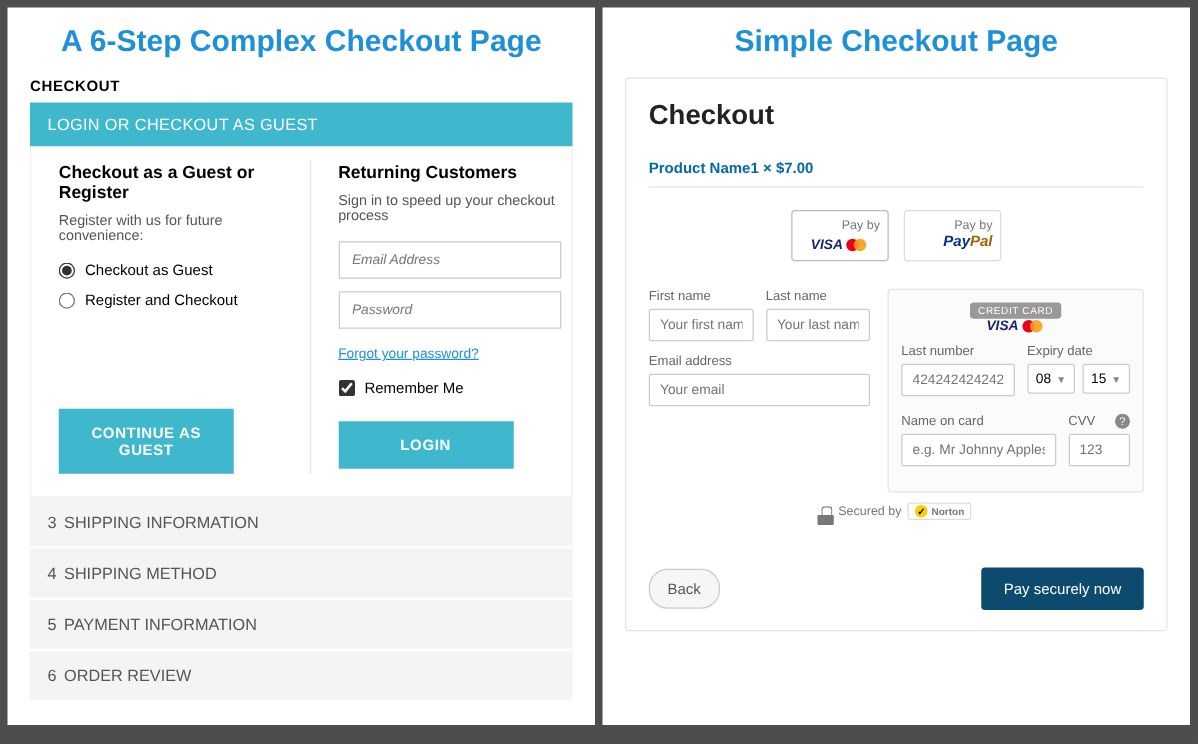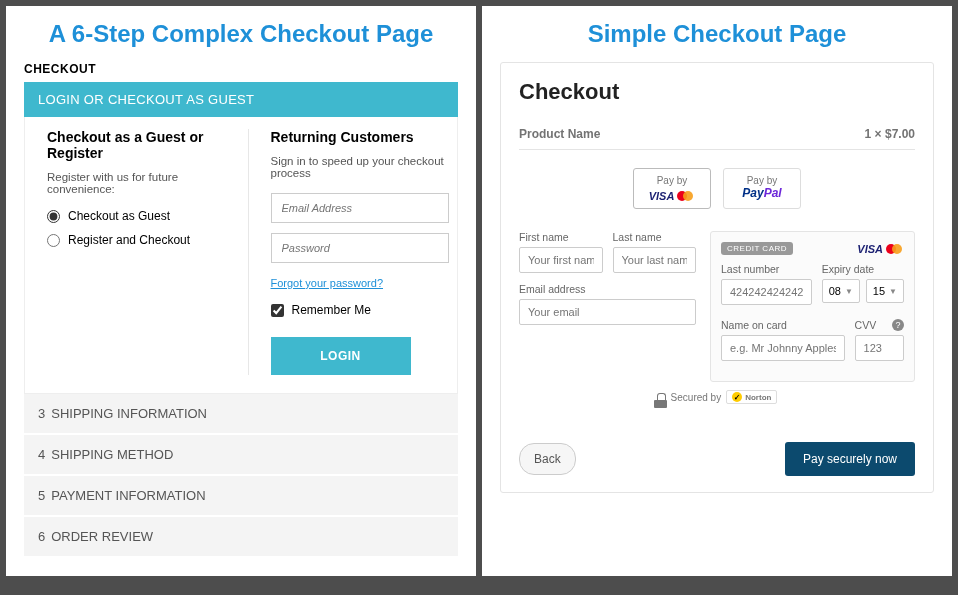--- a/index.html
+++ b/index.html
@@ -20,42 +20,42 @@
 .radio-row input[type="radio"], .chk-row input[type="checkbox"] { accent-color: #333; }
 .tx { border: 1px solid #ccc; padding: 8px 10px; font-size: 11px; font-style: italic; color: #aaa; width: 100%; margin-bottom: 10px; }
 .forgot { color: #1e90d8; font-size: 11px; display: inline-block; margin-bottom: 14px; }
 .btn-teal { background: #3fb8ce; color: #fff; border: none; padding: 12px 10px; font-size: 12px; font-weight: bold; letter-spacing: .5px; cursor: pointer; width: 140px; text-align: center; }
 .steps-list .step-row { background: #f4f4f4; border-bottom: 2px solid #fff; padding: 12px 14px; font-size: 13px; color: #555; }
 .step-row .num { margin-right: 6px; }
 
 
 .right .card { border: 1px solid #e4e4e4; border-radius: 3px; padding: 16px 18px; background: #fff; }
 .co-head { font-family: "Helvetica Neue", Helvetica, Arial, sans-serif; font-size: 22px; font-weight: 800; color: #222; margin-bottom: 14px; }
-.order-row { display: flex; justify-content: space-between; font-size: 12px; padding: 8px 0; border-bottom: 1px solid #e4e4e4; color: #737373; }
+.order-row { display: flex; font-size: 12px; padding: 8px 0; border-bottom: 1px solid #e4e4e4; color: #0369a1; }
 .order-row.b { font-weight: bold; }
 .pay-opts { display: flex; justify-content: center; gap: 12px; margin: 18px 0 22px 0; }
-.pay-tile { border: 1px solid #ddd; border-radius: 3px; padding: 6px 6px 6px 6px; width: 78px; text-align: center; font-size: 10px; color: #777; background: #fff; cursor: pointer; }
+.pay-tile { border: 1px solid #ddd; border-radius: 3px; padding: 6px 6px 6px 6px; width: 78px; text-align: right; font-size: 10px; color: #777; background: #fff; cursor: pointer; }
 .pay-tile.sel { border-color: #bbb; }
 .brandrow { display: flex; justify-content: center; gap: 3px; margin-top: 4px; }
 .visa { font-weight: 800; font-style: italic; color: #1a1f71; font-size: 11px; }
 .mc { position: relative; width: 18px; height: 12px; display: inline-block; }
 .mc::before, .mc::after { content: ""; position: absolute; width: 10px; height: 10px; border-radius: 50%; top: 1px; }
 .mc::before { background: #eb001b; left: 0; }
 .mc::after { background: #f79e1b; left: 6px; opacity: .9; }
 .paypal { font-weight: 800; font-style: italic; font-size: 12px; }
-.paypal .p1 { color: #003087; } .paypal .p2 { color: #6d28d9; }
+.paypal .p1 { color: #003087; } .paypal .p2 { color: #a16207; }
 .form-area { display: flex; gap: 14px; }
 .f-left { flex: 1; }
 .f-right { width: 205px; border: 1px solid #e4e4e4; border-radius: 3px; padding: 10px; background: #fbfbfb; }
 .lbl { font-size: 10.5px; color: #666; margin-bottom: 4px; display: block; }
 .inp { border: 1px solid #ccc; border-radius: 2px; padding: 6px 8px; font-size: 11px; color: #aaa; width: 100%; margin-bottom: 10px; background: #fff; }
 .two { display: flex; gap: 10px; }
 .two > div { flex: 1; }
 .pill { background: #999; color: #fff; font-size: 8px; padding: 2px 6px; border-radius: 3px; letter-spacing: .5px; }
-.cc-top { display: flex; justify-content: space-between; align-items: center; margin-bottom: 8px; }
+.cc-top { display: flex; justify-content: space-between; align-items: center; margin-bottom: 8px; flex-direction: column; }
 .cc-icons { display: flex; gap: 3px; align-items: center; }
 .sel-inp { border: 1px solid #ccc; border-radius: 2px; padding: 5px 6px; font-size: 11px; background: #fff; cursor: pointer; display: flex; align-items: center; justify-content: space-between; gap: 4px; }
 .caret { font-size: 8px; color: #888; }
 .qmark { display: inline-block; width: 12px; height: 12px; border-radius: 50%; background: #888; color: #fff; font-size: 9px; text-align: center; line-height: 12px; }
 .secure { text-align: center; font-size: 10px; color: #777; margin-top: 8px; display: flex; align-items: center; justify-content: center; gap: 5px; }
 .lock { width: 9px; height: 9px; border: 1.5px solid #777; border-bottom: none; border-radius: 3px 3px 0 0; position: relative; }
 .lock::after { content: ""; position: absolute; width: 13px; height: 8px; background: #777; left: -3.5px; top: 6px; border-radius: 1px; }
 .norton { border: 1px solid #ddd; border-radius: 2px; padding: 1px 5px; display: inline-flex; align-items: center; gap: 3px; font-size: 8px; background: #fff; }
 .nicon { width: 10px; height: 10px; border-radius: 50%; background: #fc0; display: inline-flex; align-items: center; justify-content: center; color: #000; font-size: 8px; font-weight: bold; }
 .btm { display: flex; justify-content: space-between; margin-top: 38px; align-items: center; }
@@ -77,20 +77,21 @@
         <div class="hint">Register with us for future convenience:</div>
         <label class="radio-row">
           <input type="radio" name="g" checked="" style="">
           <span>Checkout as Guest</span>
         </label>
         <label class="radio-row">
           <input type="radio" name="g" style="">
           <span>Register and Checkout</span>
         </label>
         <div style="height:70px"></div>
+        <button class="btn-teal">CONTINUE AS GUEST</button>
       </div>
       <div class="col">
         <div class="subhead">Returning Customers</div>
         <div class="hint">Sign in to speed up your checkout process</div>
         <input class="tx" placeholder="Email Address" style="">
         <input class="tx" type="password" placeholder="Password" style="">
         <a class="forgot" href="#">Forgot your password?</a>
         <label class="chk-row">
           <input type="checkbox" checked="" style="">
           <span>Remember Me</span>

